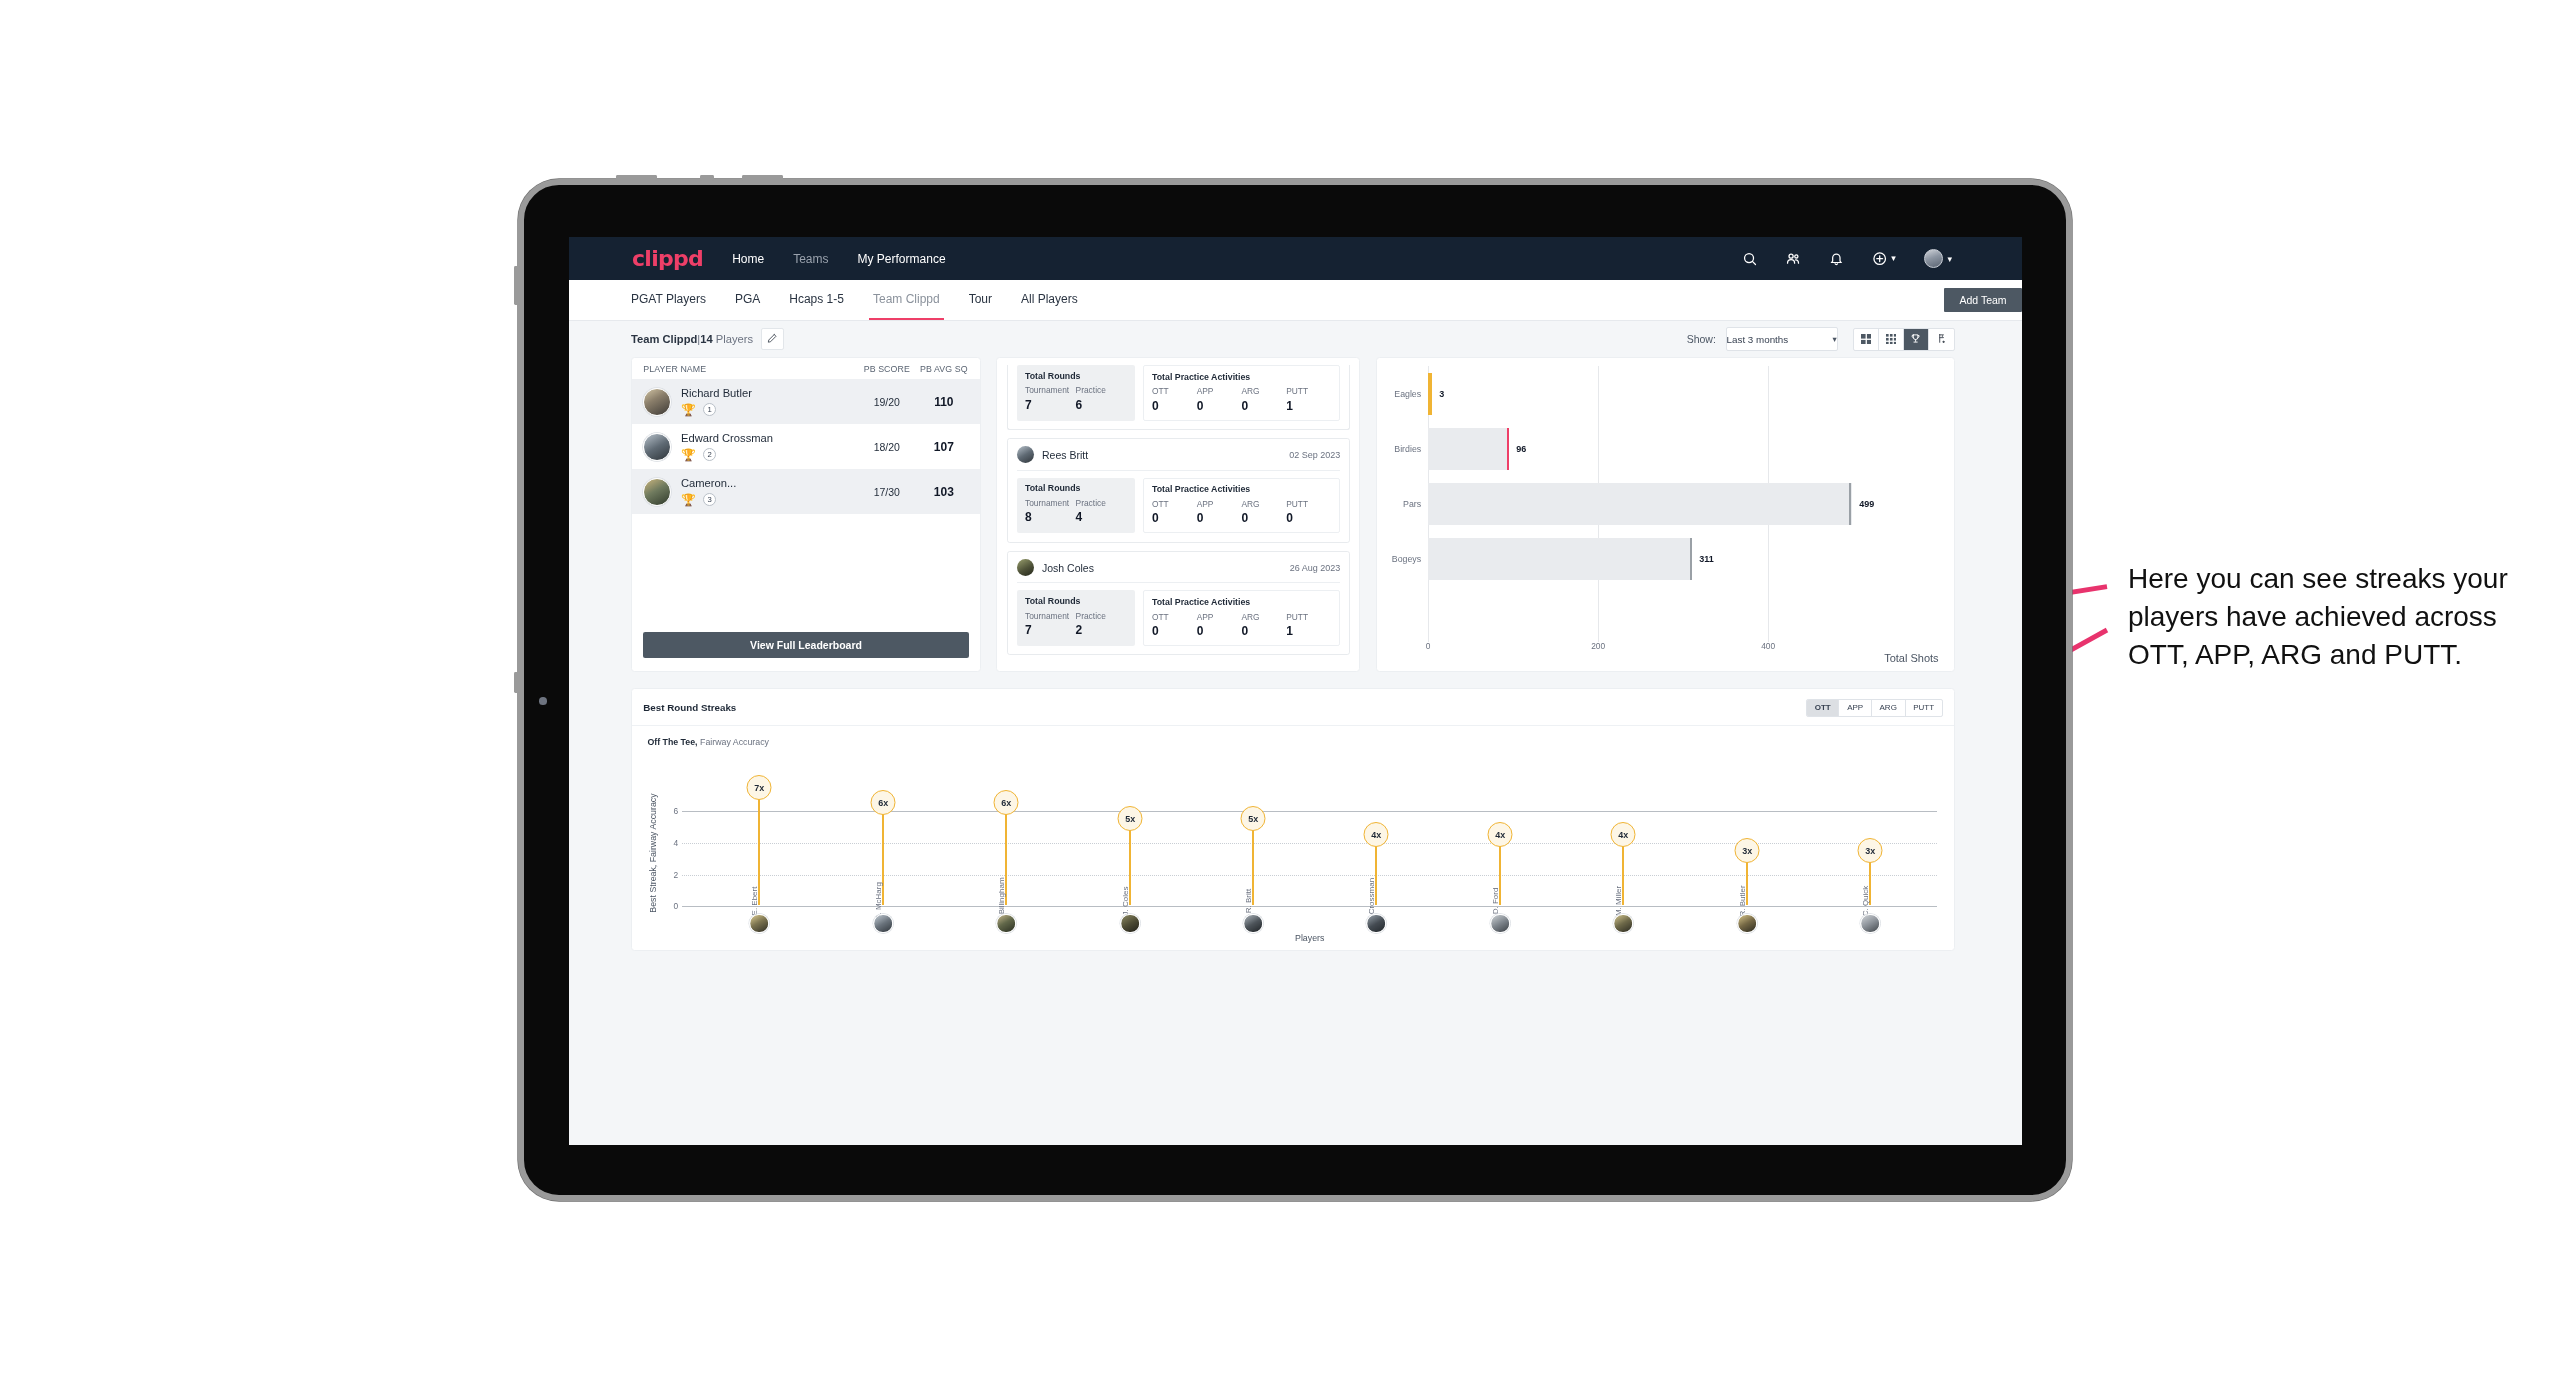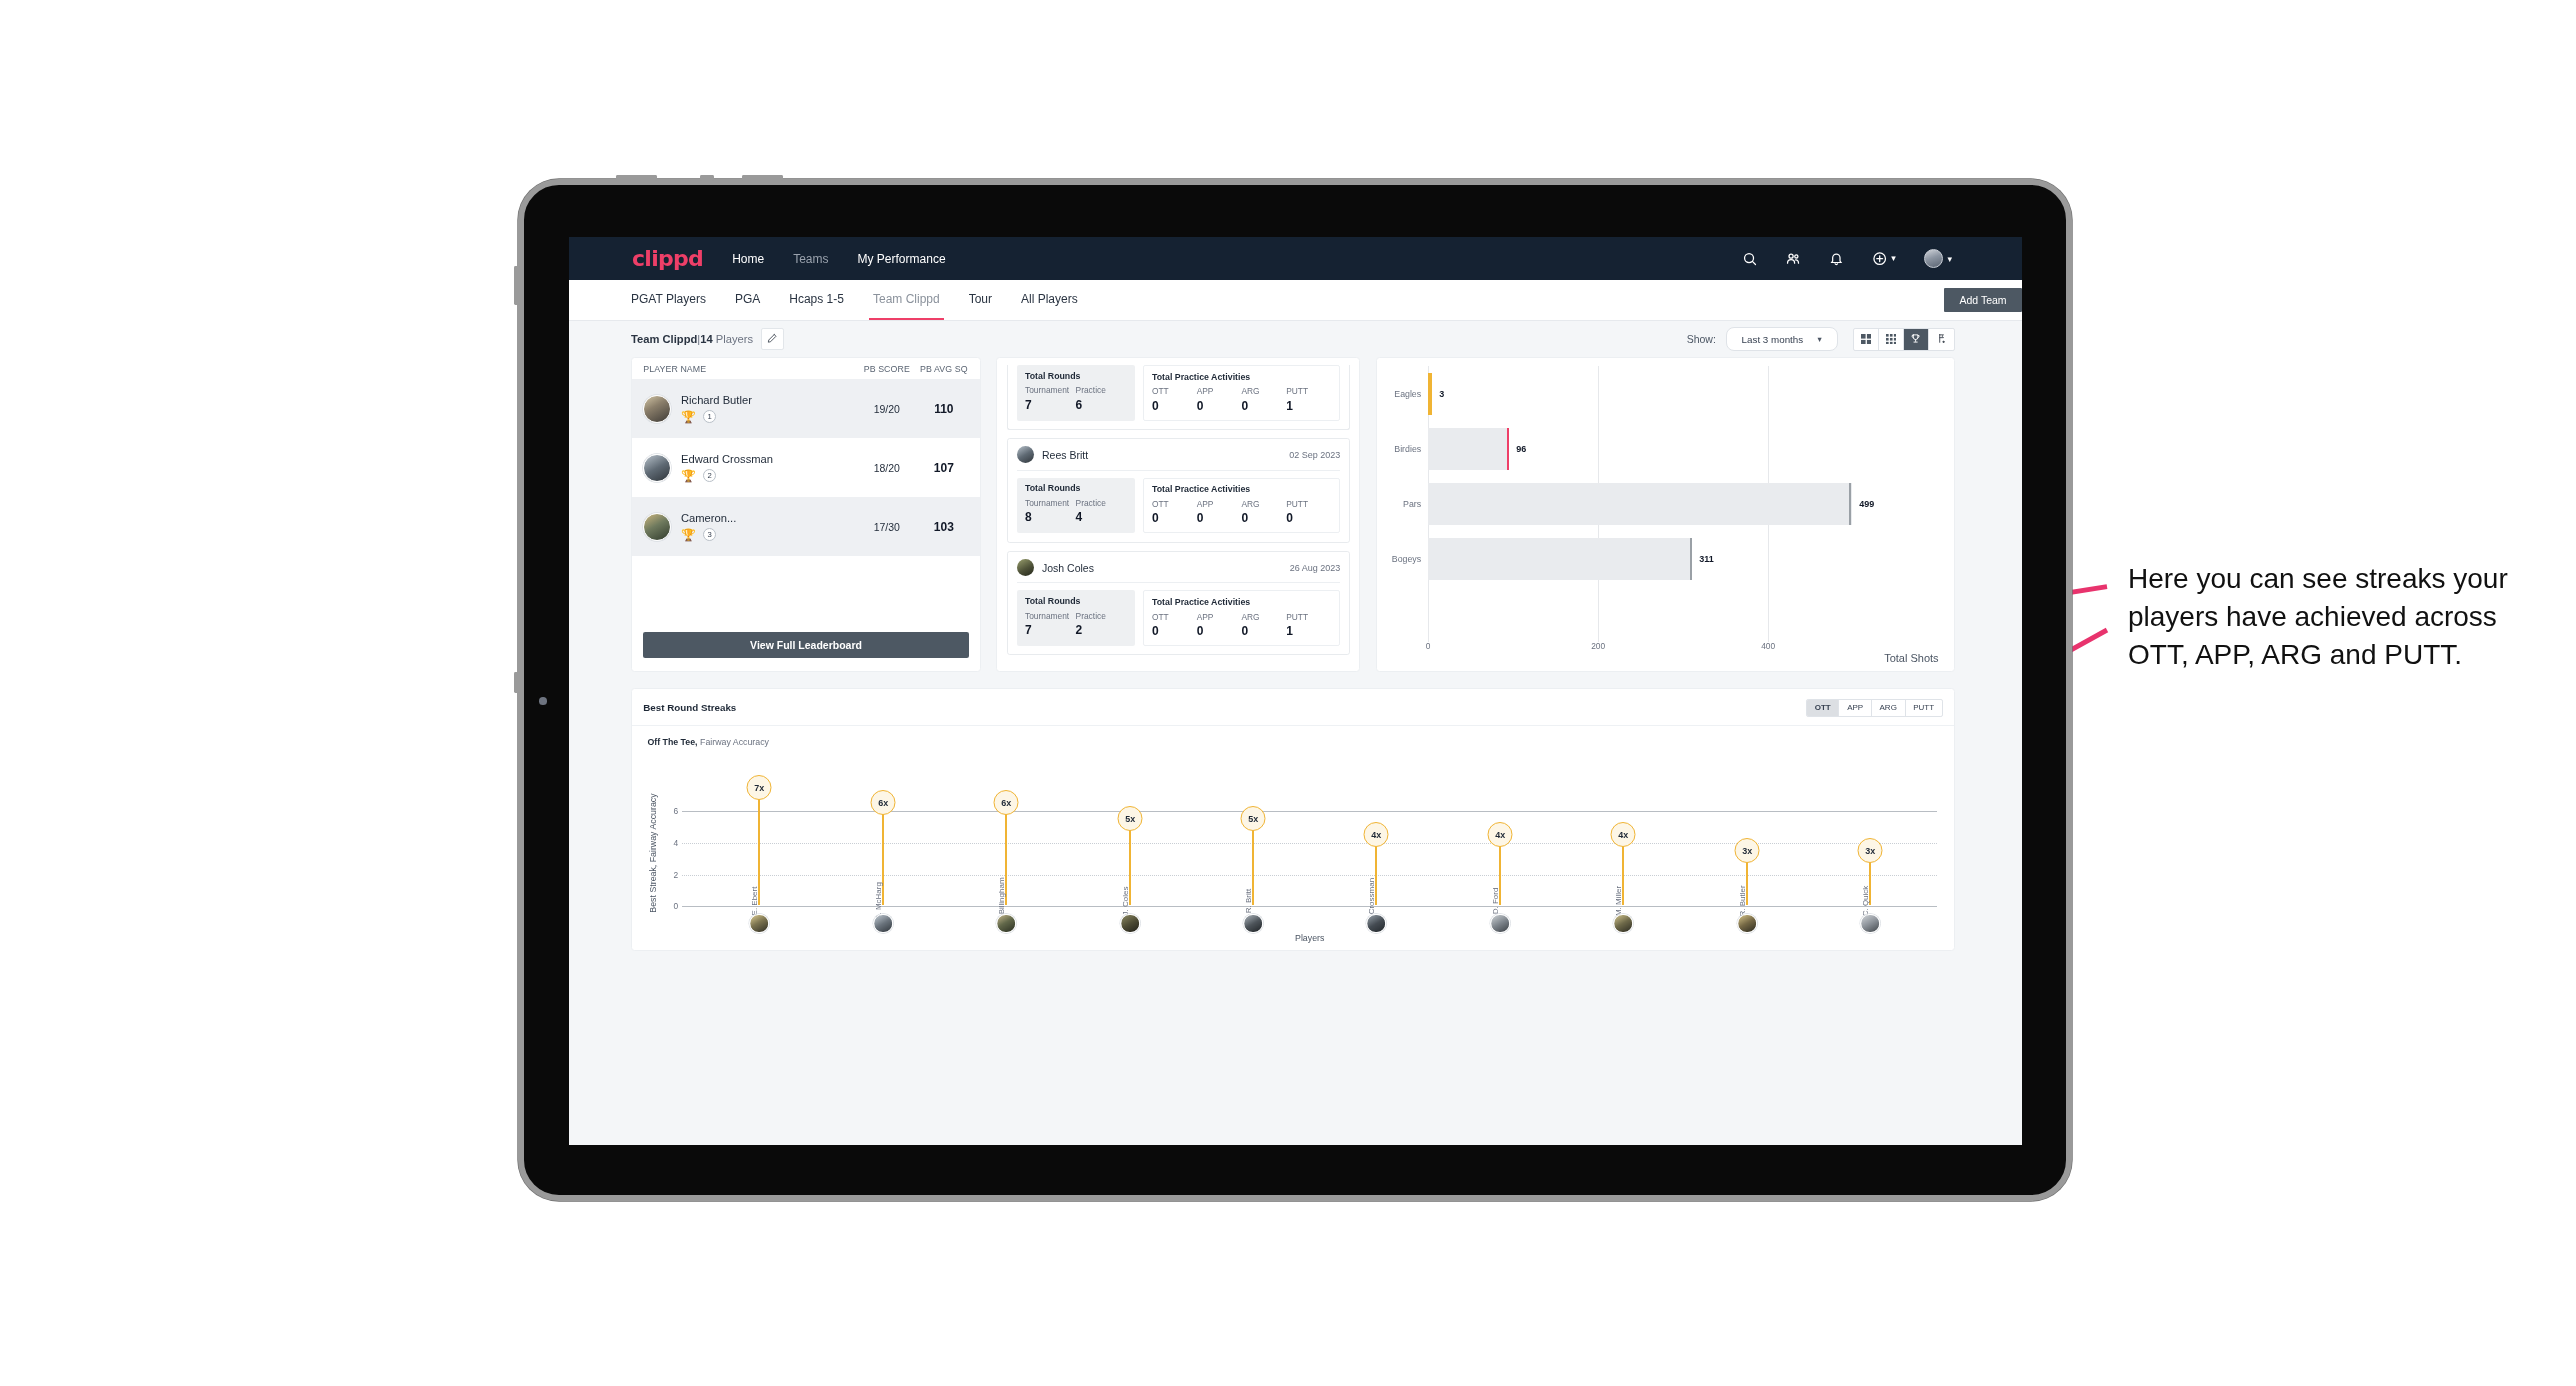--- a/index.html
+++ b/index.html
@@ -129,23 +129,23 @@
     border-radius: 2.1px;
     display: flex; align-items: center; justify-content: center;
     cursor: pointer;
   }
   #toolbar-right { margin-left: auto; display: flex; align-items: center; }
   #show-label { font-size: 10.5px; color: #4b5563; margin-right: 9.8px; }
   #show-select {
     width: 112px; height: 24px;
     background: #ffffff;
     border: 0.7px solid #dfe3e8;
-    border-radius: 8px;
+    border-radius: 2px;
     display: flex; align-items: center;
-    padding: 0 15px;
+    padding: 0 0;
     font-size: 9.8px; color: #374151;
     cursor: pointer;
   }
   #show-select .sel-caret { margin-left: auto; font-size: 8.4px; color: #4b5563; }
   #view-toggle {
     margin-left: 15.4px;
     display: flex;
     border: 0.7px solid #dfe3e8;
     border-radius: 2.1px;
     overflow: hidden;
@@ -184,21 +184,21 @@
     padding: 0 11.2px; height: 21px;
     font-size: 8.8px; color: #5a6472;
     letter-spacing: 0.1px;
   }
   #lb-header .c-name { flex: 1; }
   #lb-header .c-score { width: 64px; text-align: center; }
   #lb-header .c-avg { width: 50px; text-align: center; }
   .lb-row {
     display: flex; align-items: center;
     padding: 9.8px 11.2px;
-    height: 59px;
+    height: 45px;
   }
   .lb-row.alt { background: #eef0f3; }
   .lb-avatar {
     width: 28px; height: 28px; border-radius: 50%;
     border: 1.4px solid #ffffff;
     box-shadow: 0 0 0 0.7px #d8dce1;
     flex: none;
   }
   .av1 { background: linear-gradient(150deg,#d3c6a6 0%,#8b7f6b 40%,#3d3a36 100%); }
   .av2 { background: linear-gradient(150deg,#b9c3cc 0%,#5f6a74 50%,#2e3439 100%); }

